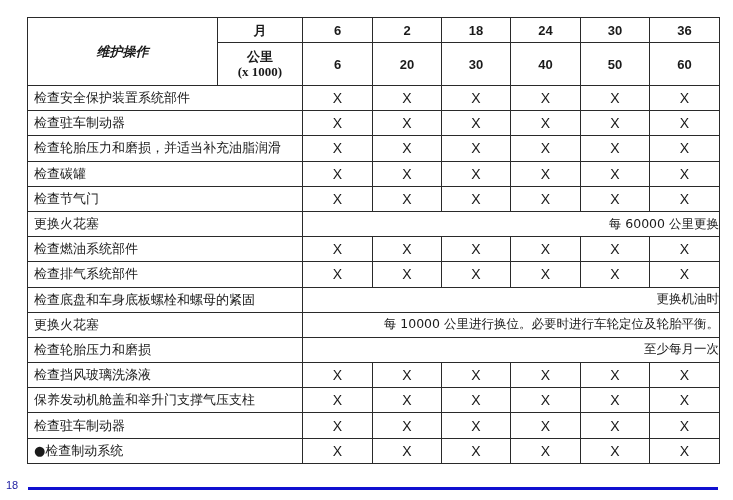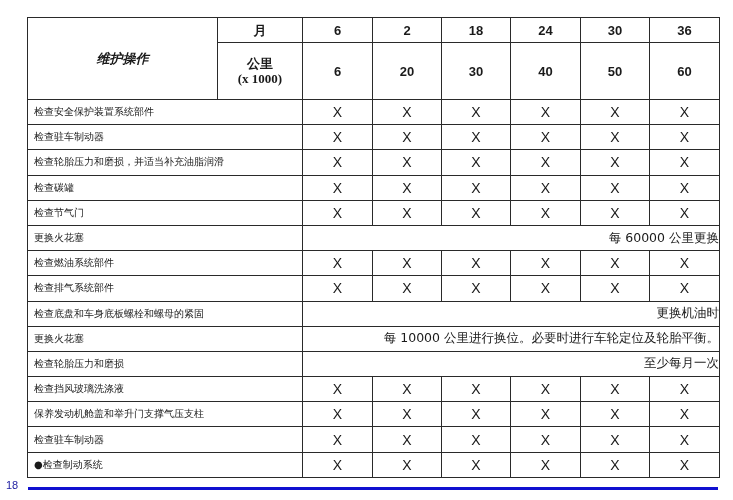--- a/index.html
+++ b/index.html
@@ -5,23 +5,23 @@
   html, body { margin:0; padding:0; background:#ffffff; }
   body { width:733px; height:500px; position:relative; overflow:hidden;
          font-family:"DejaVu Sans","Liberation Sans",sans-serif; color:#1a1a1a; }
   table.sched { position:absolute; left:27px; top:17px; border-collapse:collapse;
                 table-layout:fixed; width:692px; }
   table.sched td, table.sched th { border:1.5px solid #2a2a2a; padding:0; }
   .h-op { width:190px; text-align:center; font-weight:bold; font-size:13px;font-style:italic; }
   .h-lab { width:85px; text-align:center; font-weight:bold; font-size:13px; line-height:15px; }
   .h-num { text-align:center; font-weight:bold; font-size:13px; font-family:"Liberation Sans",sans-serif; }
   tr.hr1 { height:25px; }
-  tr.hr2 { height:57px; }
+  tr.hr2 { height:43px; }
   tr.body { height:25.2px; }
-  td.task { font-size:10px; padding-left:6px !important; white-space:nowrap; overflow:visible; }
+  td.task { font-size:13px; padding-left:6px !important; white-space:nowrap; overflow:visible; }
   td.mark { text-align:center; font-size:14px; font-family:"Liberation Sans",sans-serif; }
   td.span { text-align:right; font-size:12.5px; }
   .kmsub { font-family:Liberation Serif, serif; font-size:13px; }
   .footer-num { position:absolute; left:6px; top:479px; font-size:11px; color:#1a1aa0;
                 font-family:"Liberation Sans",sans-serif; }
   .footer-line { position:absolute; left:28px; top:487px; width:690px; height:3px; background:#1010d0; }
 </style>
 </head>
 <body>
 

